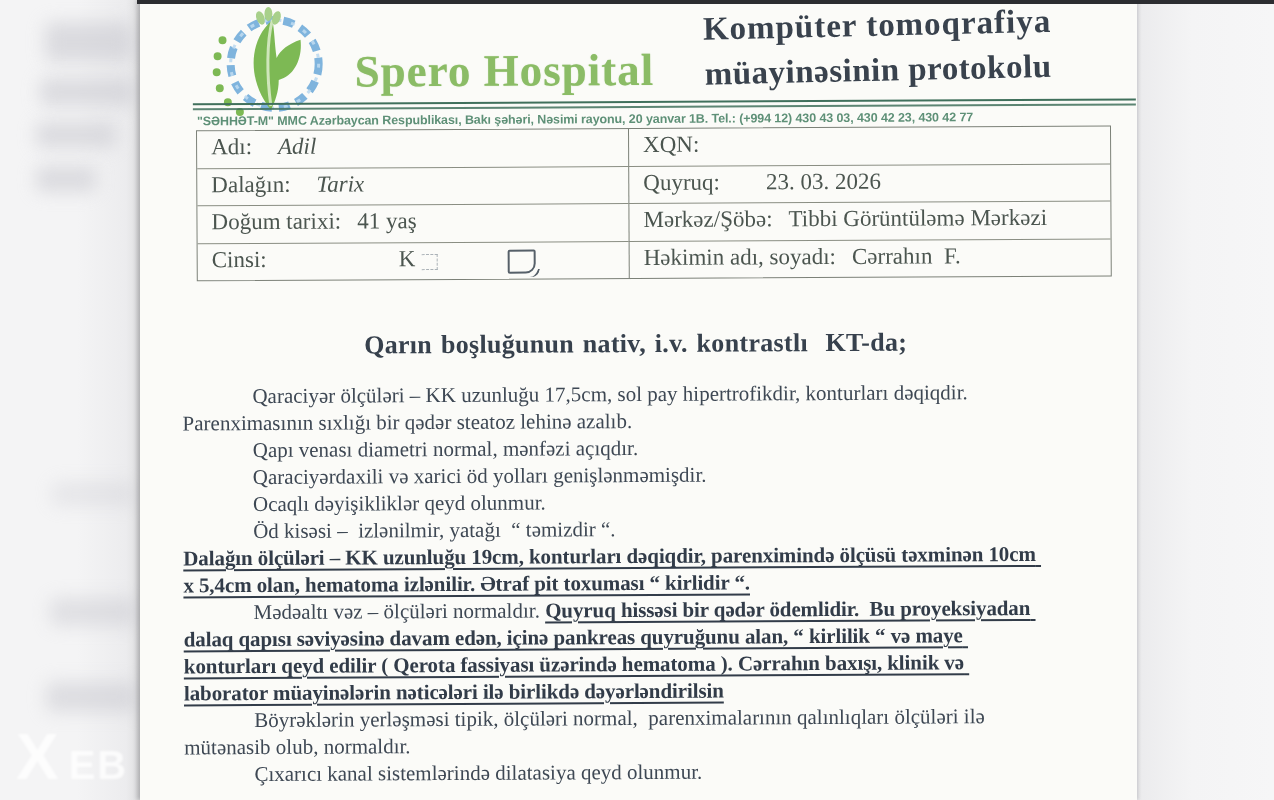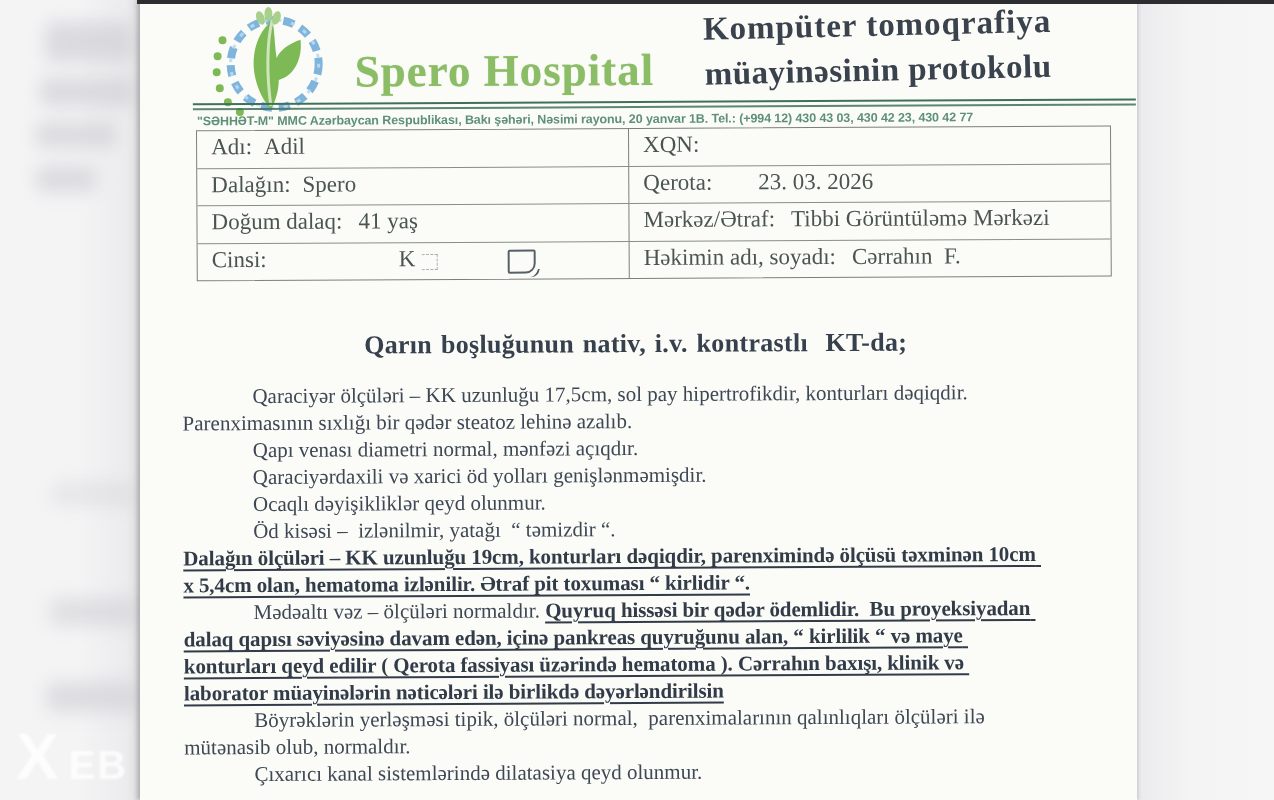--- a/index.html
+++ b/index.html
@@ -50,21 +50,21 @@
 
   
   .info-table{position:absolute;left:57px;top:128px;width:913px;
     display:grid;grid-template-columns:431px 482px;grid-template-rows:repeat(4,37.2px);
     border:1.5px solid #7c8178;font-size:23px;color:#4b554f;}
   .cell{border-top:1.2px solid #8a8e83;padding:3px 0 0 14px;display:flex;align-items:baseline;
     white-space:pre;overflow:hidden;}
   .cell.row0{border-top:none;}
   .cell.colR{border-left:1.5px solid #7c8178;}
   .cell .val{white-space:pre;}
-  .v-sm{margin-left:12px;} .v-md{margin-left:16px;} .v-lg{margin-left:46px;} .v-k{margin-left:132px;}
+  .v-sm{margin-left:26px;font-style:italic;} .v-md{margin-left:16px;} .v-lg{margin-left:46px;} .v-k{margin-left:132px;}
   .chk-dashed{width:15px;height:14px;border:1.5px dashed #98a1a8;border-left:none;
     margin-left:6px;align-self:center;opacity:.8;}
   .chk-box{width:24px;height:20px;border:2.2px solid #566069;border-radius:2px 2px 10px 2px;
     margin-left:70px;align-self:center;position:relative;}
   .chk-box::after{content:"";position:absolute;right:-5px;bottom:-6px;width:8px;height:10px;
     border-right:2.2px solid #566069;border-radius:0 0 8px 0;transform:rotate(18deg);}
 
   
   .report-heading{position:absolute;left:224px;top:329px;font-size:26px;font-weight:bold;
     color:#37414d;letter-spacing:.3px;word-spacing:2px;white-space:pre;}
@@ -135,32 +135,32 @@
         <div class="cell colL row0">
           <span class="lbl">Adı:</span>
           <span class="val v-sm">Adil</span>
         </div>
         <div class="cell colR row0">
           <span class="lbl">XQN:</span>
           <span class="val v-sm"></span>
         </div>
         <div class="cell colL">
           <span class="lbl">Dalağın:</span>
-          <span class="val v-sm">Spero</span>
+          <span class="val v-sm">Tarix</span>
         </div>
         <div class="cell colR">
-          <span class="lbl">Qerota:</span>
+          <span class="lbl">Quyruq:</span>
           <span class="val v-lg">23. 03. 2026</span>
         </div>
         <div class="cell colL">
-          <span class="lbl">Doğum dalaq:</span>
+          <span class="lbl">Doğum tarixi:</span>
           <span class="val v-md">41 yaş</span>
         </div>
         <div class="cell colR">
-          <span class="lbl">Mərkəz/Ətraf:</span>
+          <span class="lbl">Mərkəz/Şöbə:</span>
           <span class="val v-md">Tibbi Görüntüləmə Mərkəzi</span>
         </div>
         <div class="cell colL">
           <span class="lbl">Cinsi:</span>
           <span class="val v-k">K</span>
           <span class="chk-dashed"></span>
           <span class="chk-box"></span>
         </div>
         <div class="cell colR">
           <span class="lbl">Həkimin adı, soyadı:</span>

